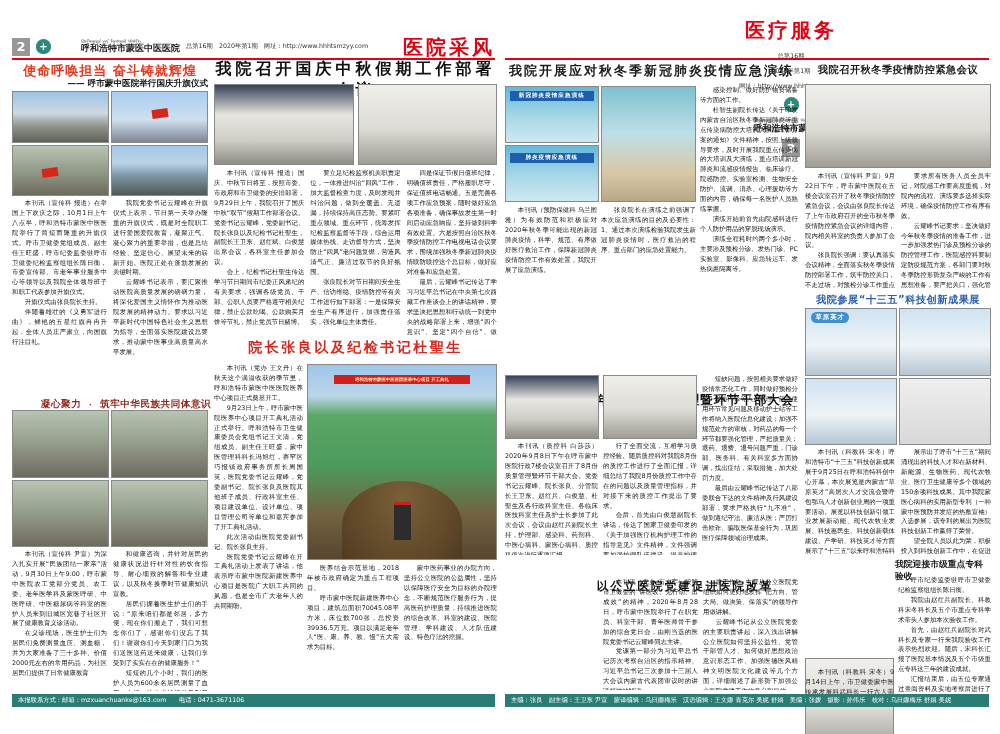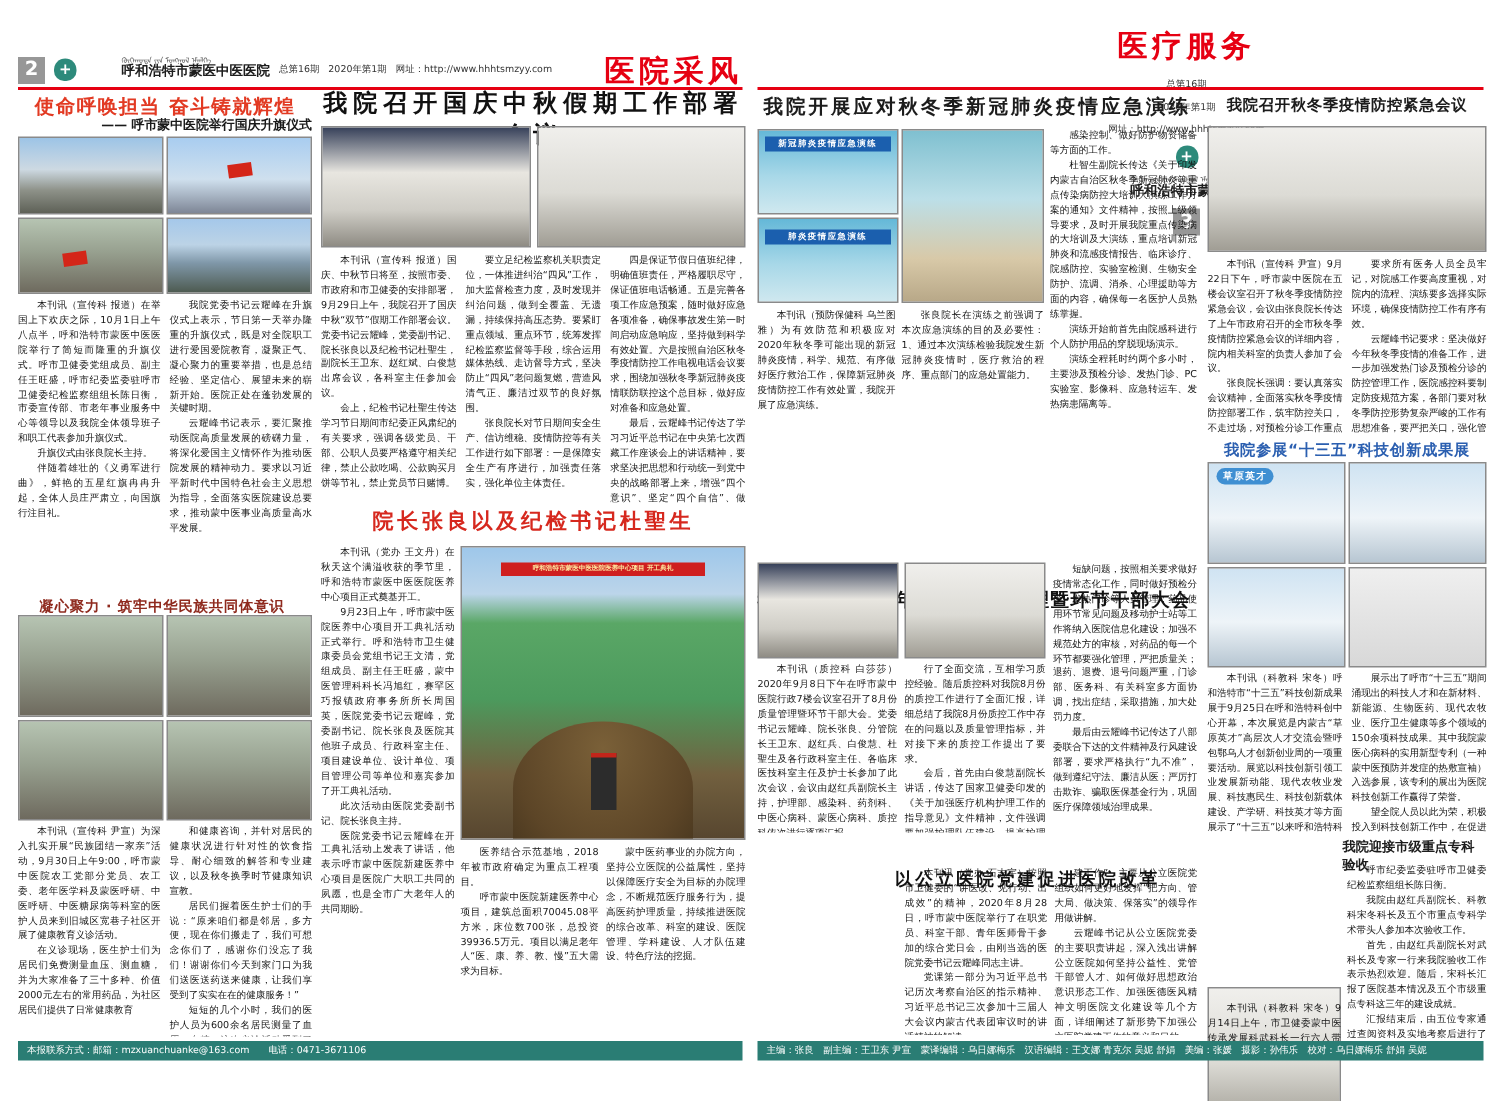--- a/index.html
+++ b/index.html
@@ -113,21 +113,21 @@
             <p>升旗仪式由张良院长主持。</p>
             <p>伴随着雄壮的《义勇军进行曲》，鲜艳的五星红旗冉冉升起，全体人员庄严肃立，向国旗行注目礼。</p>
           </div>
         <div class="col body">
             <p>我院党委书记云耀峰在升旗仪式上表示，节日第一天举办隆重的升旗仪式，既是对全院职工进行爱国爱院教育，凝聚正气、凝心聚力的重要举措，也是总结经验、坚定信心、展望未来的崭新开始。医院正处在蓬勃发展的关键时期。</p>
             <p>云耀峰书记表示，要汇聚推动医院高质量发展的磅礴力量，将深化爱国主义情怀作为推动医院发展的精神动力。要求以习近平新时代中国特色社会主义思想为指导，全面落实医院建设总要求，推动蒙中医事业高质量高水平发展。</p>
           </div>
       </div>
     </div>
 
-    <div class="blk tB" style="left:0;top:398px;width:196px;">凝心聚力 · 筑牢中华民族共同体意识</div>
+    <div class="blk tB" style="left:18px;top:398px;width:196px;font-family:Liberation Mono, monospace;">凝心聚力 · 筑牢中华民族共同体意识</div>
     <div class="blk" style="left:2px;top:410px;width:196px;height:137px;">
       <div class="grid2">
         <div class="ph ph-out"></div>
         <div class="ph ph-out"></div>
         <div class="ph ph-out"></div>
         <div class="ph ph-out"></div>
       </div>
     </div>
     <div class="blk" style="left:2px;top:550px;width:196px;height:141px;">
       <div class="cols">

